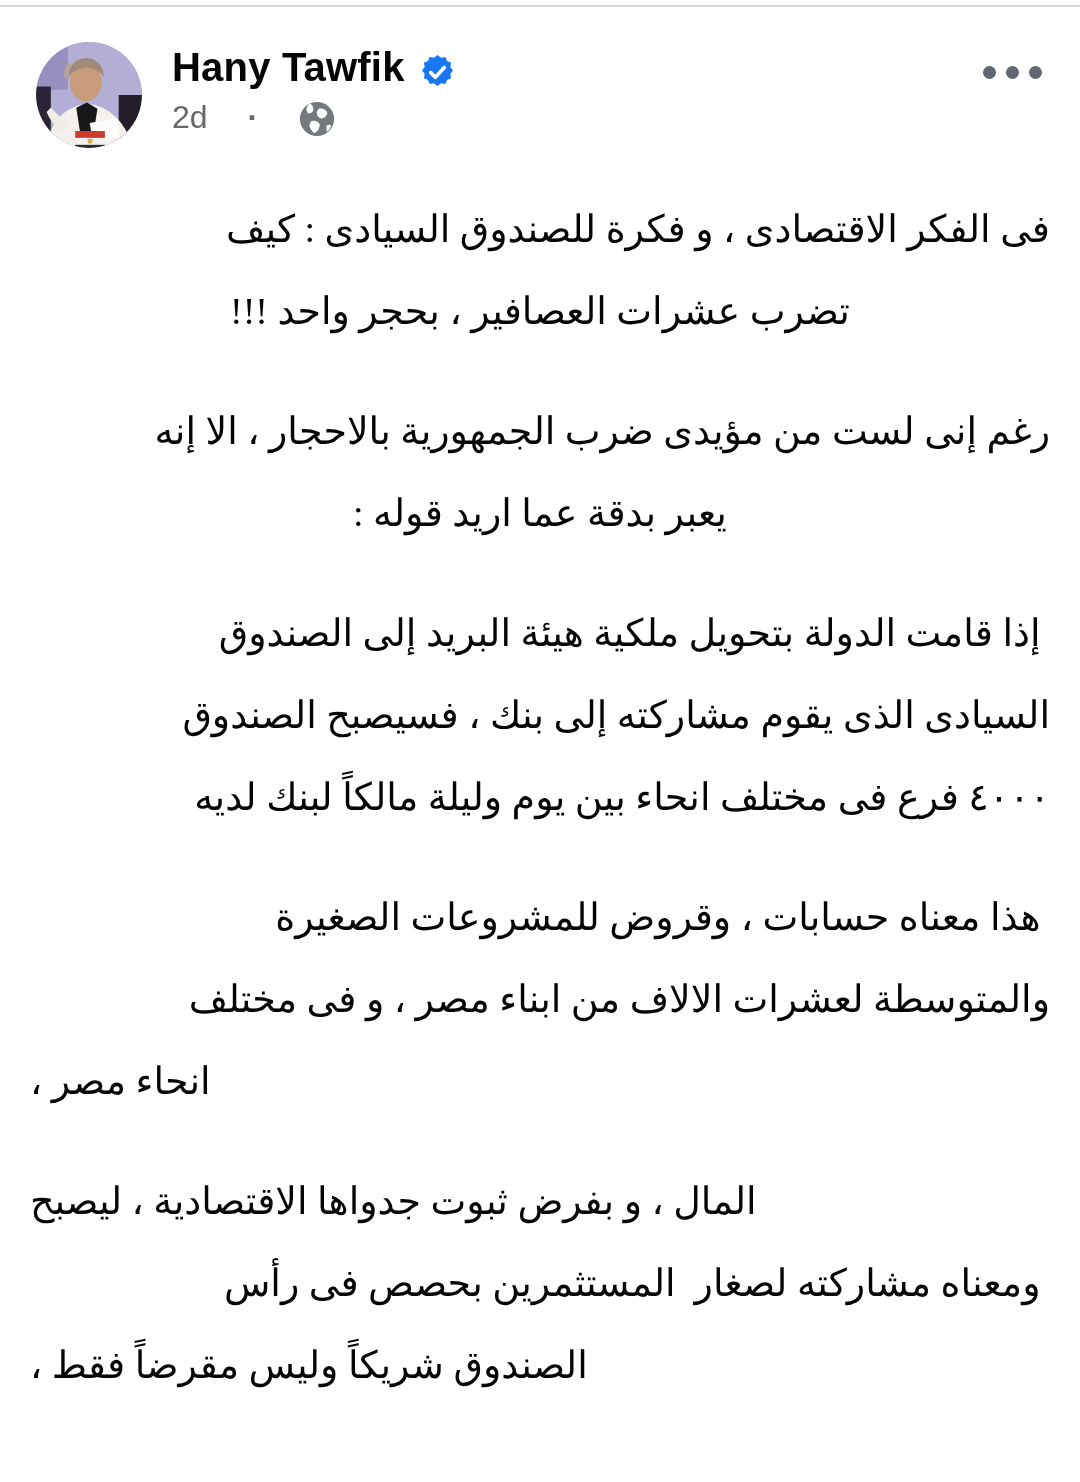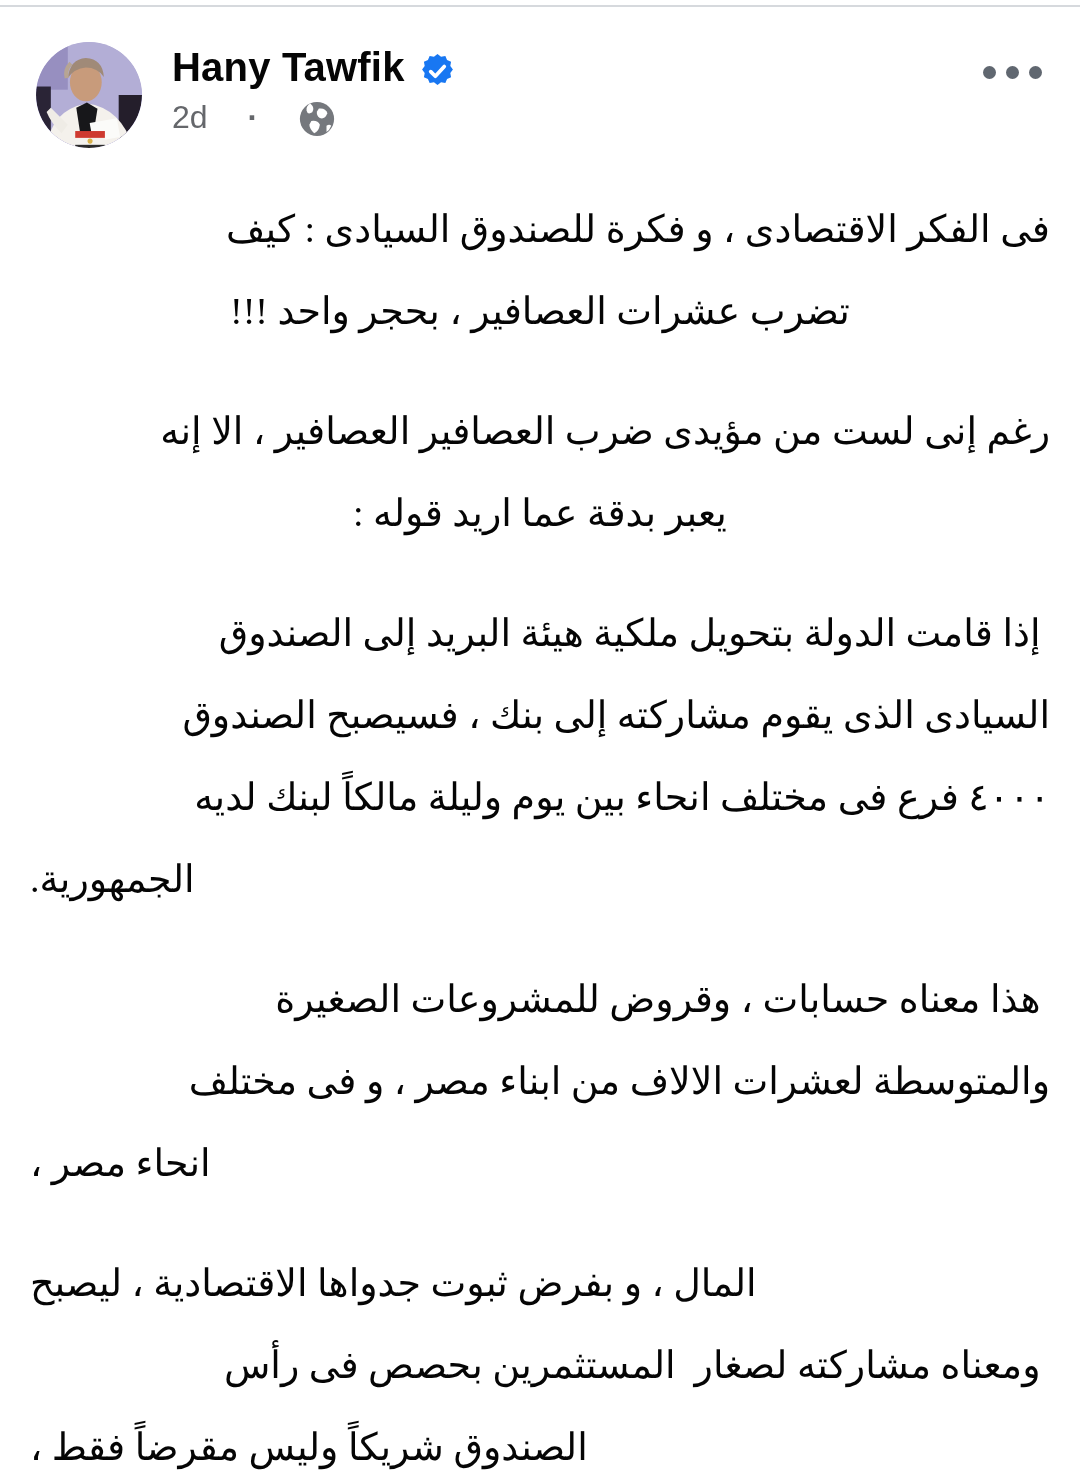--- a/index.html
+++ b/index.html
@@ -39,21 +39,21 @@
     background: #b3aed6;
     cursor: pointer;
   }
   .avatar-btn svg { display: block; }
   .header-text {
     margin-left: 30px;
     padding-top: 3px;
   }
   .name-row {
     display: flex;
-    align-items: flex-start;
+    align-items: flex-end;
   }
   .author-name {
     font-size: 40px;
     font-weight: 700;
     color: #050505;
     letter-spacing: 0.2px;
     line-height: 1.1;
     text-decoration: none;
   }
   .verified-badge {
@@ -182,29 +182,28 @@
   </div>
 
   <div class="post-body">
 
     <div class="paragraph">
       <div class="post-line al-r">فى الفكر الاقتصادى ، و فكرة للصندوق السيادى : كيف</div>
       <div class="post-line al-c">تضرب عشرات العصافير ، بحجر واحد !!!</div>
     </div>
 
     <div class="paragraph">
-      <div class="post-line al-r">رغم إنى لست من مؤيدى ضرب العصافير العصافير ، الا إنه</div>
+      <div class="post-line al-r">رغم إنى لست من مؤيدى ضرب الجمهورية بالاحجار ، الا إنه</div>
       <div class="post-line al-c">يعبر بدقة عما اريد قوله :</div>
     </div>
 
     <div class="paragraph">
       <div class="post-line al-r"> إذا قامت الدولة بتحويل ملكية هيئة البريد إلى الصندوق</div>
       <div class="post-line al-r">السيادى الذى يقوم مشاركته إلى بنك ، فسيصبح الصندوق</div>
       <div class="post-line al-r">٤٠٠٠ فرع فى مختلف انحاء بين يوم وليلة مالكاً لبنك لديه</div>
-      <div class="post-line al-l">الجمهورية.</div>
     </div>
 
     <div class="paragraph">
       <div class="post-line al-r"> هذا معناه حسابات ، وقروض للمشروعات الصغيرة</div>
       <div class="post-line al-r">والمتوسطة لعشرات الالاف من ابناء مصر ، و فى مختلف</div>
       <div class="post-line al-l">انحاء مصر ،</div>
     </div>
 
     <div class="paragraph">
       <div class="post-line al-l">المال ، و بفرض ثبوت جدواها الاقتصادية ، ليصبح</div>

